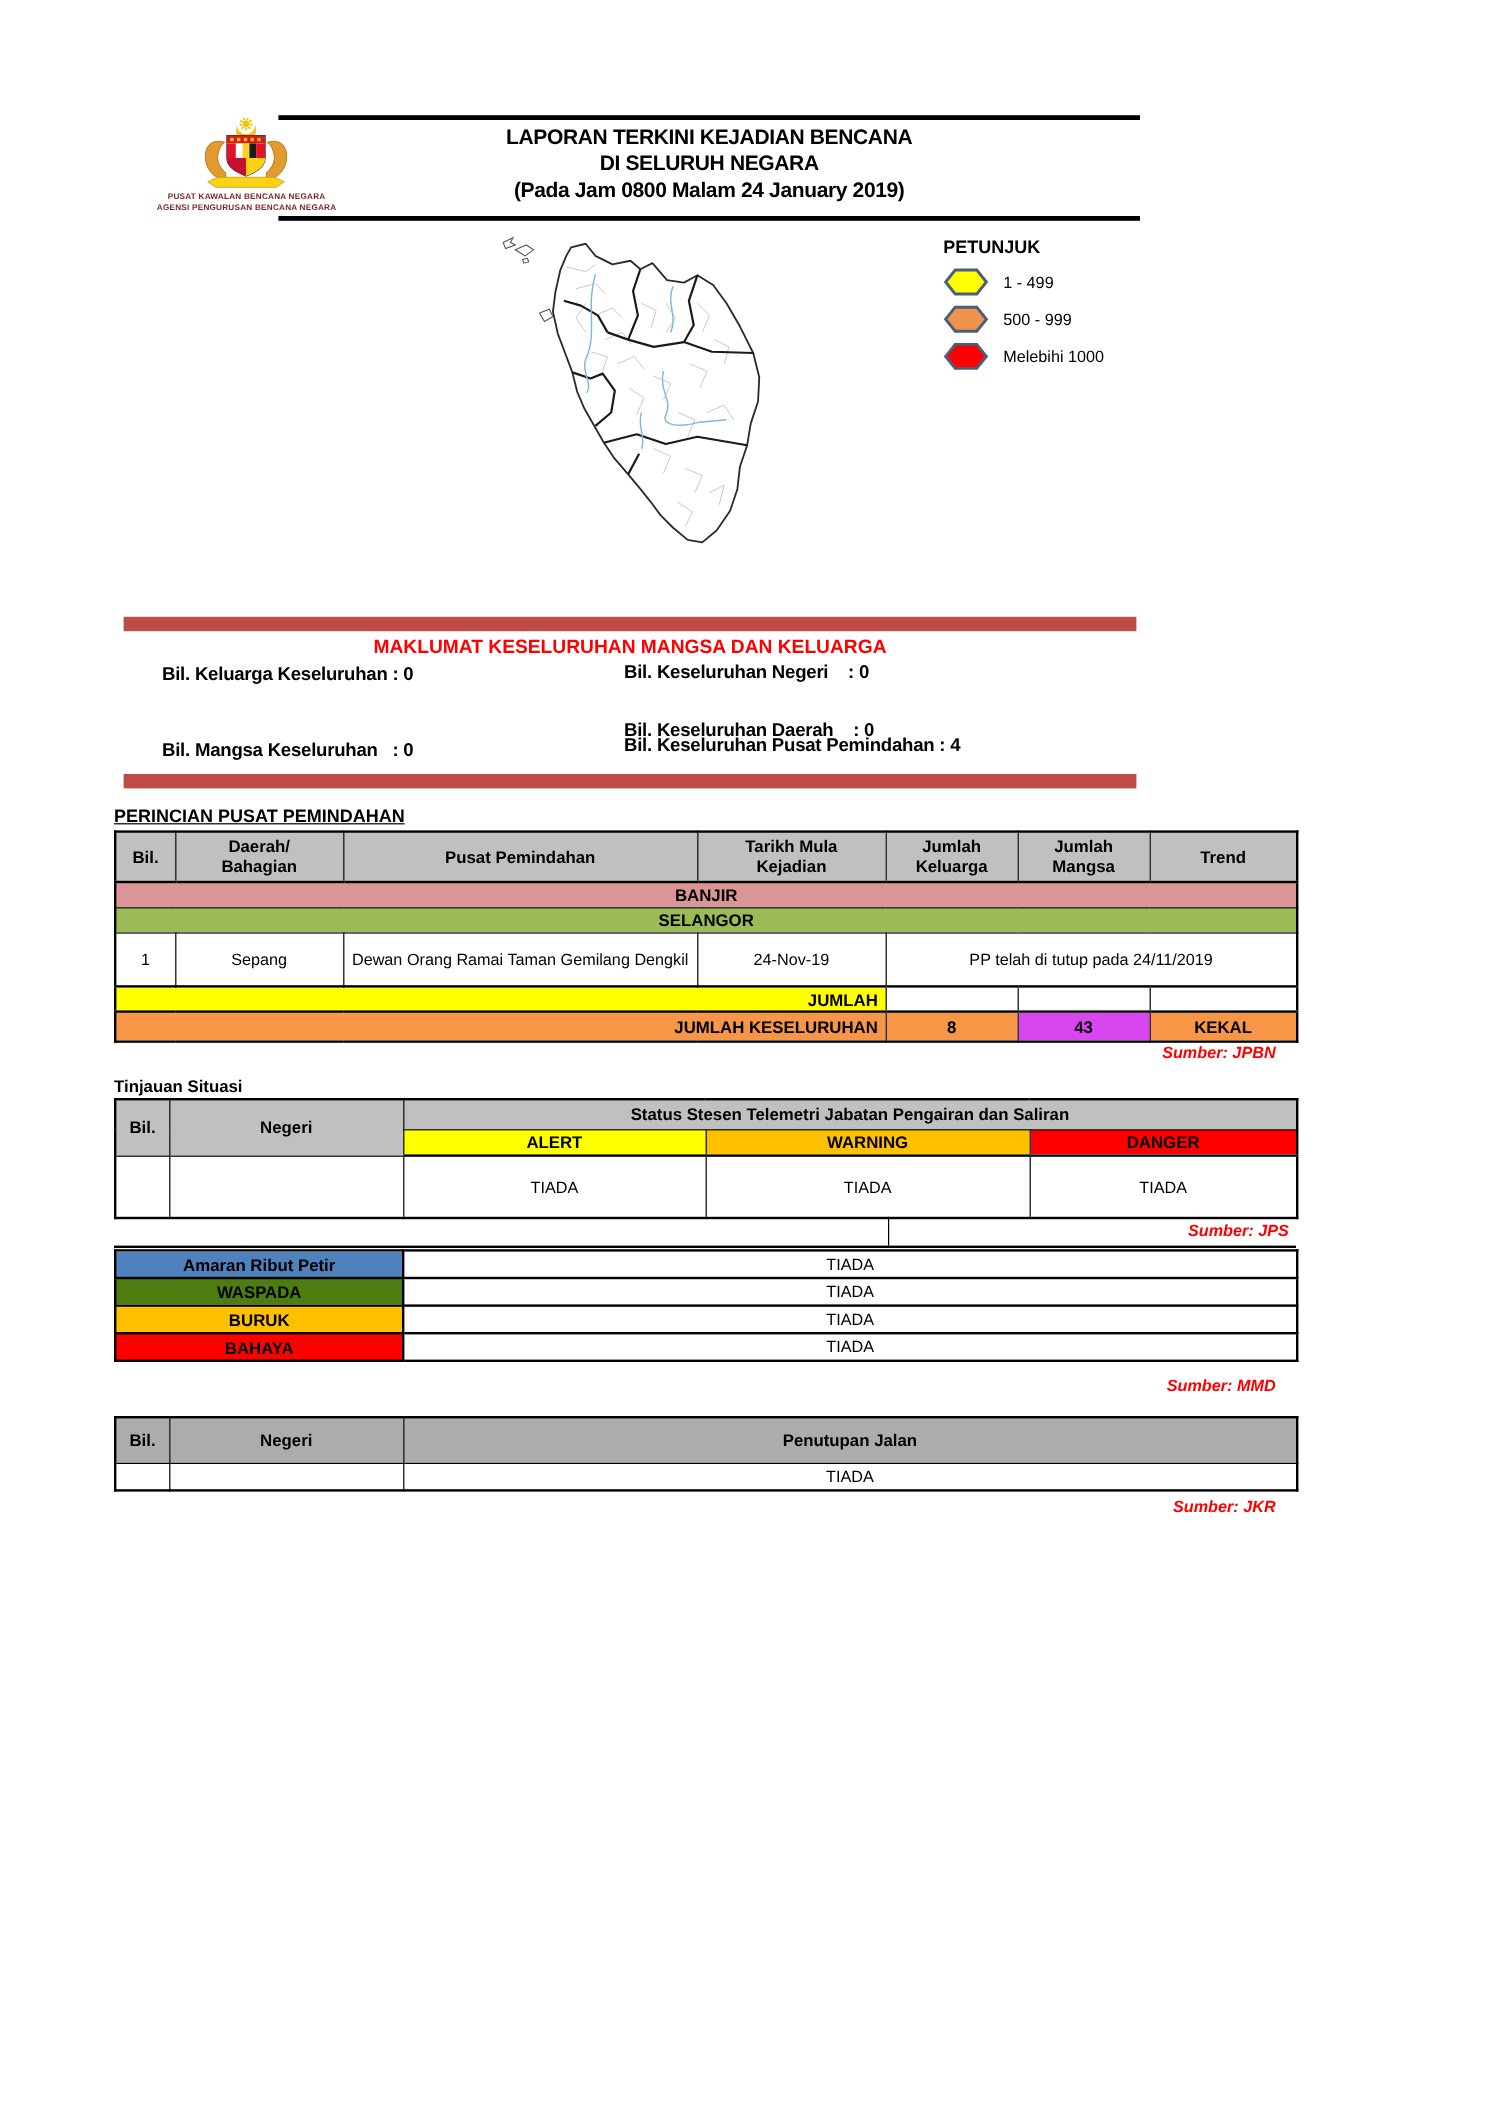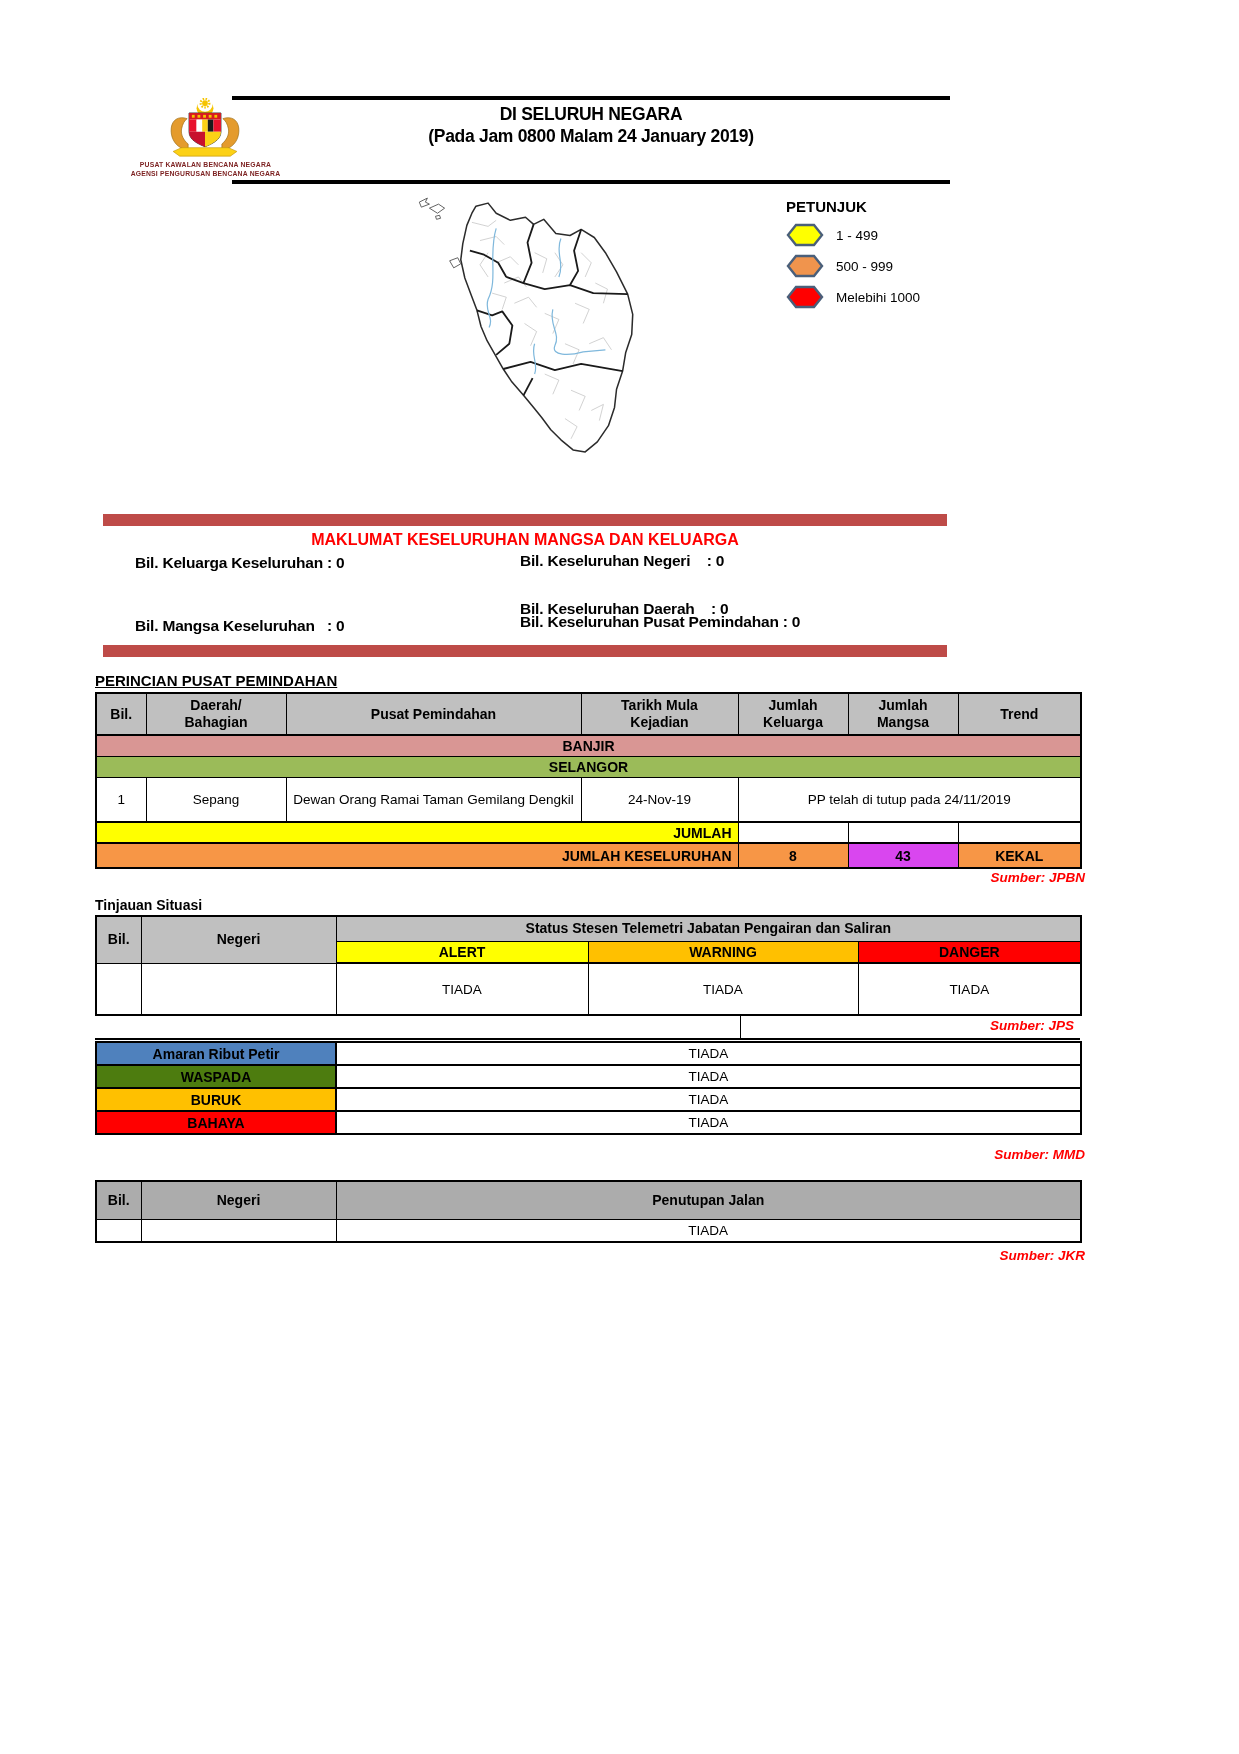--- a/index.html
+++ b/index.html
@@ -63,21 +63,21 @@
   .t3 { top:1041px; }
   .t3 td { border-width:2px; }
   .t3 tr { height:23px; }
   .amaran-label { font-weight:bold; font-size:14px; }
 
   .t4 { top:1180px; }
   .t4 tr.r-hdr { height:38px; }
   .t4 tr.r-val { height:23px; }
   .t4 .hdr-cell { background:#ACACAC; }
 
-  .sumber { position:absolute; left:100px; width:985px; text-align:right;
+  .sumber { position:absolute; left:78px; width:985px; text-align:right;
             color:#FF0000; font-weight:bold; font-style:italic; font-size:13.5px; }
 </style>
 </head>
 <body>
 
 <div class="page">
 
   <div class="hdr-rule" style="top:96px"></div>
   <div class="hdr-rule" style="top:180px"></div>
 
@@ -109,20 +109,21 @@
 
       <path d="M30,53 l-9,4 l7,5 l54,0 l7,-5 l-9,-4 z" fill="#FCD116" stroke="#C79810" stroke-width="0.7"></path>
     </svg>
   </div>
   <div class="org-caption">
     <div>PUSAT KAWALAN BENCANA NEGARA</div>
     <div>AGENSI PENGURUSAN BENCANA NEGARA</div>
   </div>
 
   <div class="title-block">
+    <div>LAPORAN TERKINI KEJADIAN BENCANA</div>
     <div>DI SELURUH NEGARA</div>
     <div>(Pada Jam 0800 Malam 24 January 2019)</div>
   </div>
 
   <div class="map-wrap">
     <svg width="285" height="265" viewBox="0 0 280 262">
 
       <g stroke="#b5b5b5" stroke-width="0.6" fill="none">
         <path d="M88,30 L104,34 L112,28"></path>
           <path d="M96,48 L112,44 L120,52"></path>
@@ -195,21 +196,21 @@
       <span class="legend-label">Melebihi 1000</span>
     </div>
   </div>
 
   <div class="redbar" style="top: 514px; background-color: rgb(190, 75, 72);"></div>
   <div class="summary-title">MAKLUMAT KESELURUHAN MANGSA DAN KELUARGA</div>
   <div class="stat" style="left:135px; top:554px">Bil. Keluarga Keseluruhan : 0</div>
   <div class="stat" style="left:135px; top:617px">Bil. Mangsa Keseluruhan   : 0</div>
   <div class="stat" style="left:520px; top:552px">Bil. Keseluruhan Negeri    : 0</div>
   <div class="stat" style="left:520px; top:600px">Bil. Keseluruhan Daerah    : 0</div>
-  <div class="stat" style="left:520px; top:613px">Bil. Keseluruhan Pusat Pemindahan : 0</div>
+  <div class="stat" style="left:520px; top:613px">Bil. Keseluruhan Pusat Pemindahan : 4</div>
   <div class="redbar" style="top: 645px; background-color: rgb(190, 75, 72);"></div>
 
   <div class="sec-title t1-title">PERINCIAN PUSAT PEMINDAHAN</div>
   <table class="t1">
     <colgroup>
       <col style="width:50px">
         <col style="width:140px">
         <col style="width:295px">
         <col style="width:157px">
       <col style="width:110px">

